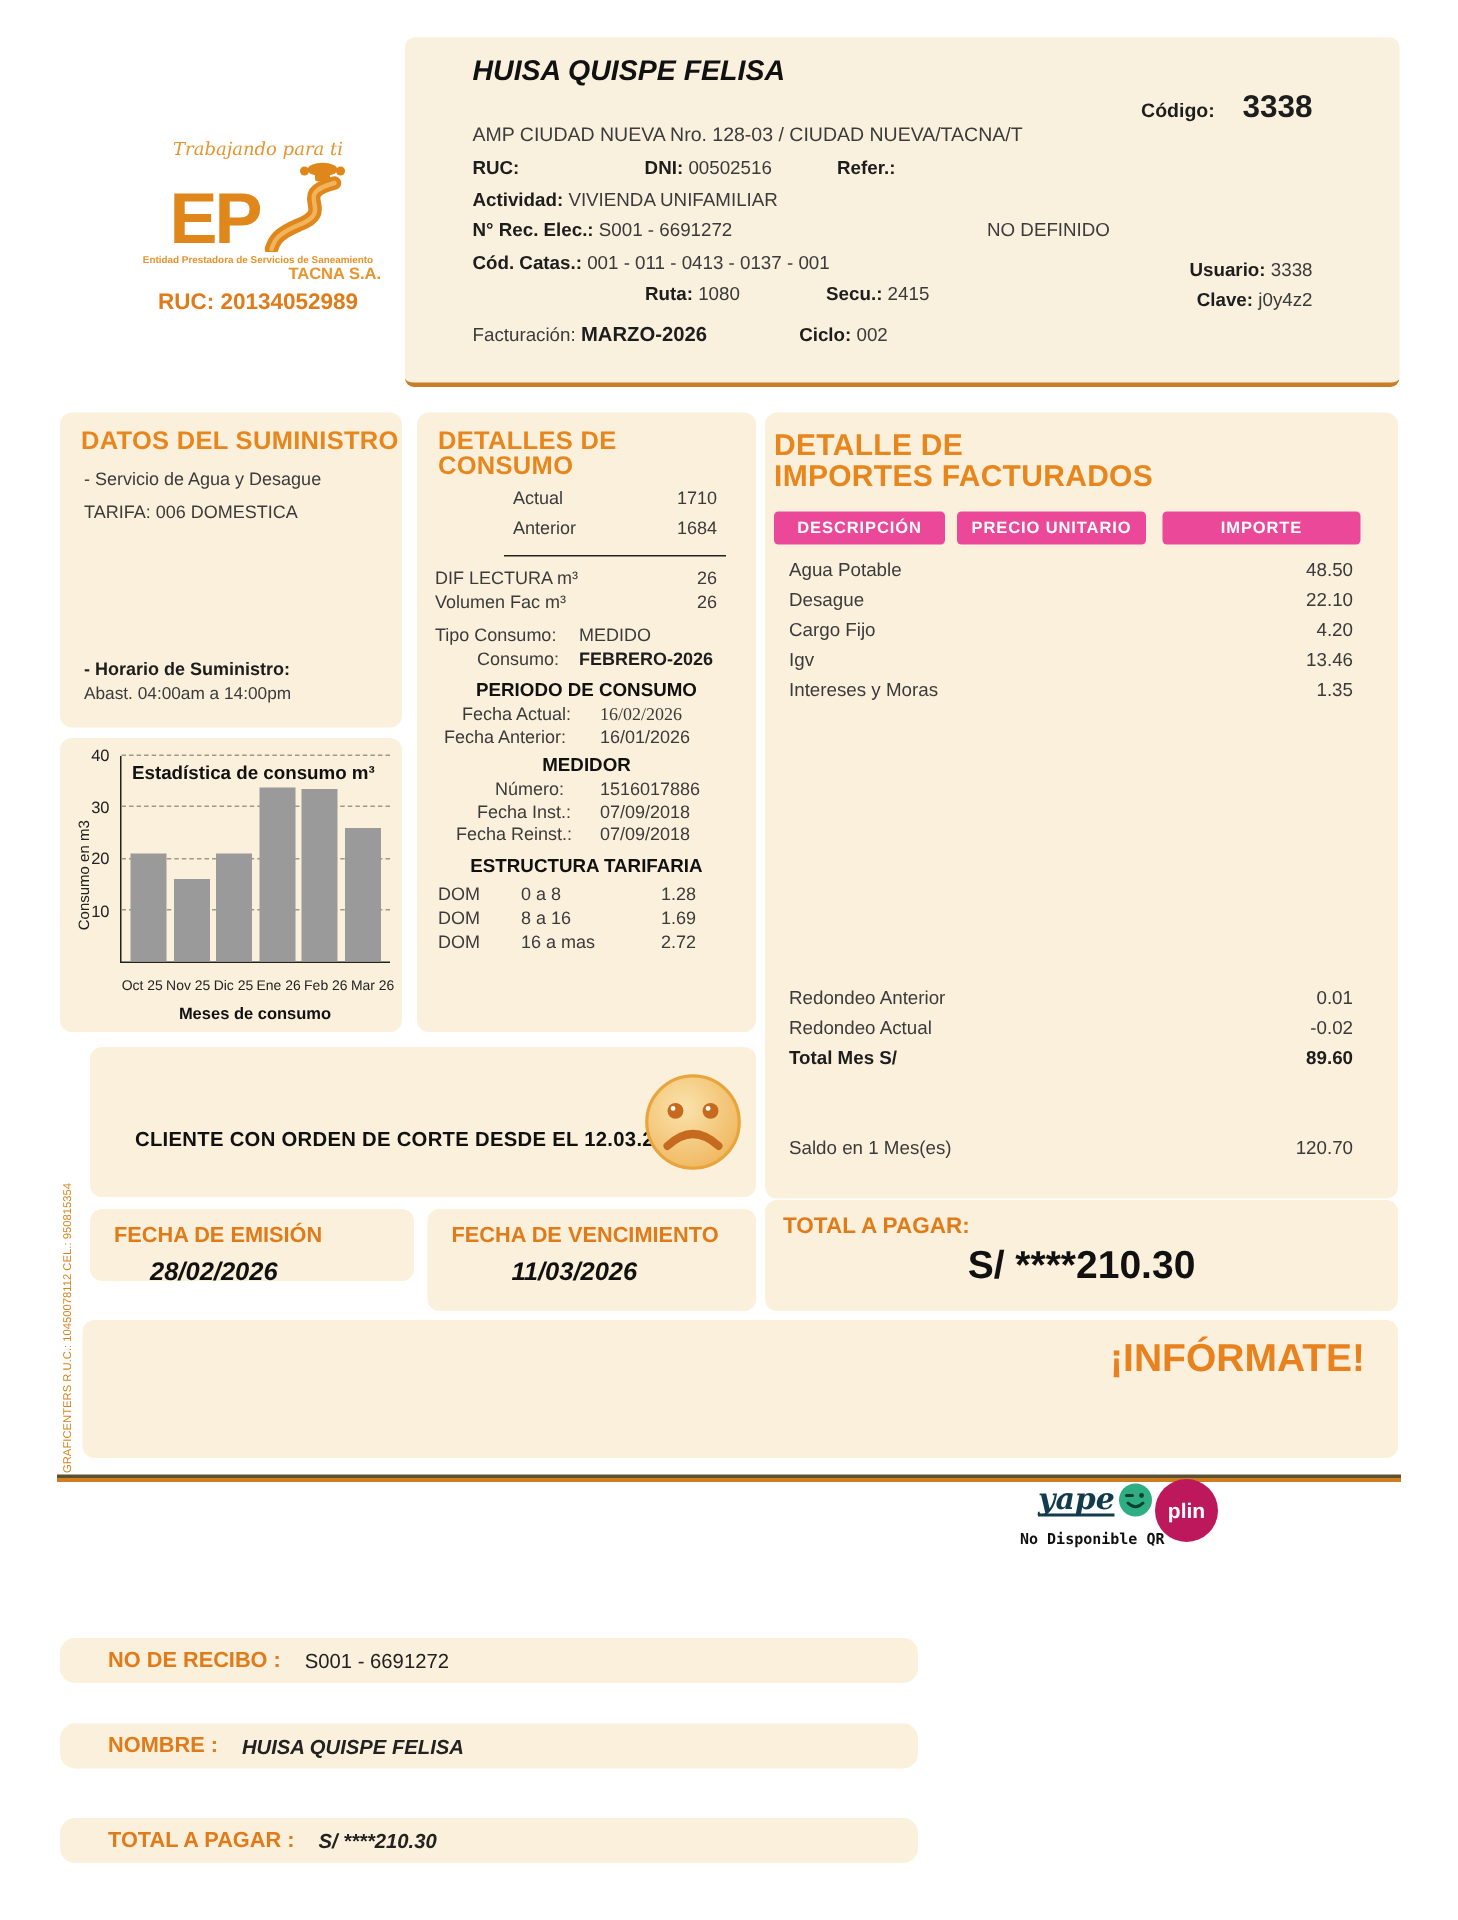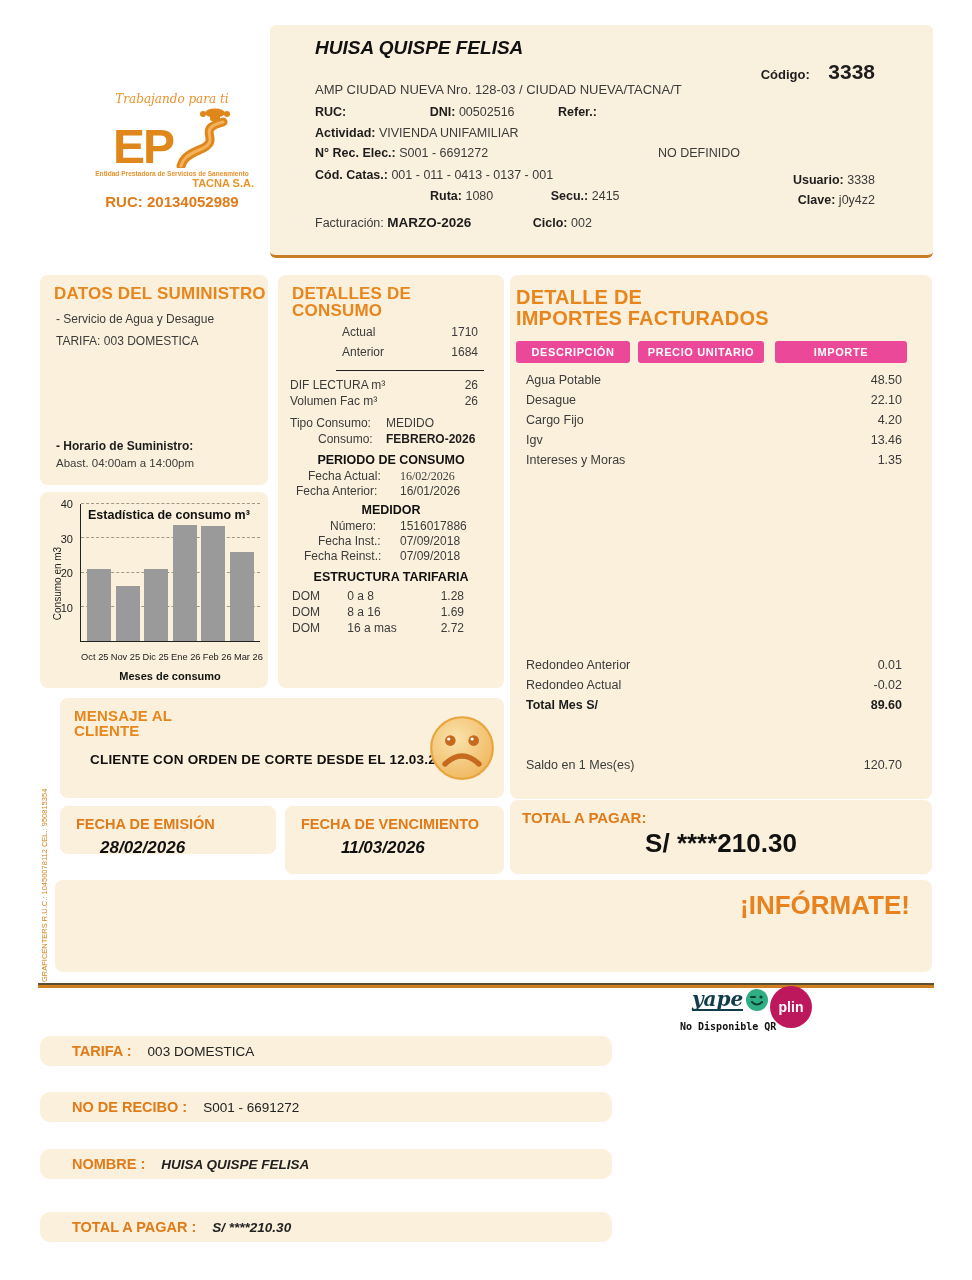--- a/index.html
+++ b/index.html
@@ -156,21 +156,21 @@
       <span>Facturación:</span>
       <span class="lbl" style="font-size:13.5px;">MARZO-2026</span>
       <span class="lbl" style="margin-left:58px;">Ciclo:</span>
       <span>002</span>
     </div>
   </div>
 
   <div class="panel p-supply">
     <div class="sec-title" style="padding:10px 0 0 14px;">DATOS DEL SUMINISTRO</div>
     <div style="font-size:12px;padding:10px 0 0 16px;">- Servicio de Agua y Desague</div>
-    <div style="font-size:12px;padding:8px 0 0 16px;">TARIFA: 003 DOMESTICA</div>
+    <div style="font-size:12px;padding:8px 0 0 16px;">TARIFA: 006 DOMESTICA</div>
     <div class="lbl" style="font-size:12px;position:absolute;left:16px;top:164px;">- Horario de Suministro:</div>
     <div style="font-size:11.5px;position:absolute;left:16px;top:182px;">Abast. 04:00am a 14:00pm</div>
   </div>
 
   <div class="panel p-chart">
     <div class="chart-yticks" id="chart-yticks">
         <div class="ytick" style="bottom: 25%;">10</div>
         <div class="ytick" style="bottom: 50%;">20</div>
         <div class="ytick" style="bottom: 75%;">30</div>
         <div class="ytick" style="bottom: 100%;">40</div>
@@ -289,21 +289,20 @@
       <span>Total Mes S/</span>
       <span class="amt">89.60</span>
     </div>
     <div class="bill-row" style="top:483px;">
       <span>Saldo en 1 Mes(es)</span>
       <span class="amt">120.70</span>
     </div>
   </div>
 
   <div class="panel p-msg">
-    <div class="sec-title" style="font-size:15px;padding:10px 0 0 14px;width:140px;">MENSAJE AL CLIENTE</div>
     <div class="msg-text">CLIENTE CON ORDEN DE CORTE DESDE EL 12.03.2026</div>
     <svg class="abs" style="right:8px;top:16px;" width="68" height="68" viewBox="0 0 64 64">
       <defs>
         <radialGradient id="fg" cx="40%" cy="35%" r="75%">
           <stop offset="0%" stop-color="#FAE3AC"></stop>
             <stop offset="100%" stop-color="#EFB45A"></stop>
         </radialGradient>
       </defs>
       <circle cx="32" cy="32" r="29" fill="url(#fg)" stroke="#E8A53C" stroke-width="2"></circle>
       <circle cx="21" cy="25" r="5" fill="#C56A1E"></circle>
@@ -343,24 +342,20 @@
       <path d="M6 9 L10 9" stroke="#0d3f33" stroke-width="2" stroke-linecap="round"></path>
       <circle cx="16" cy="9" r="1.6" fill="#0d3f33"></circle>
       <path d="M7 14 Q12 19 17 14" stroke="#0d3f33" stroke-width="2" fill="none" stroke-linecap="round"></path>
     </svg>
   </div>
   <div class="plin">
     <span>plin</span>
   </div>
   <div class="qr-note">No Disponible QR</div>
 
-  <div class="stub" style="top:1036px;">
-    <span class="stub-lbl">TARIFA :</span>
-    <span class="stub-val">003 DOMESTICA</span>
-  </div>
   <div class="stub" style="top:1092px;">
     <span class="stub-lbl">NO DE RECIBO :</span>
     <span class="stub-val">S001 - 6691272</span>
   </div>
   <div class="stub" style="top:1149px;">
     <span class="stub-lbl">NOMBRE :</span>
     <span class="stub-val it">HUISA QUISPE FELISA</span>
   </div>
   <div class="stub" style="top:1212px;">
     <span class="stub-lbl">TOTAL A PAGAR :</span>

